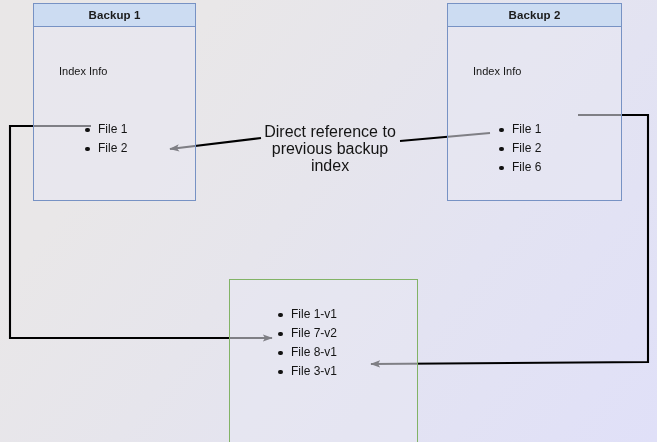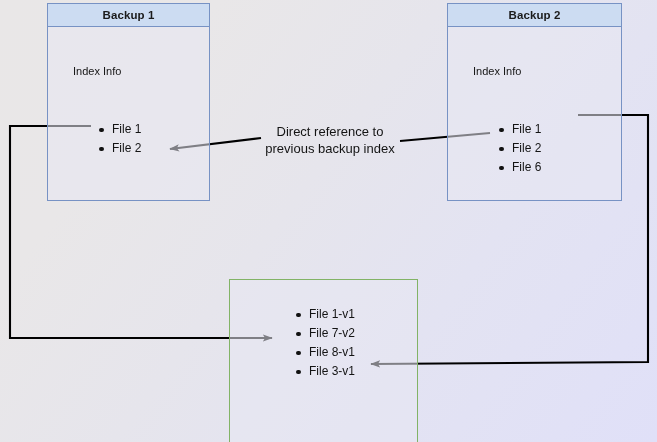--- a/index.html
+++ b/index.html
@@ -93,21 +93,21 @@
     left: 2px;
     top: 7.5px;
     width: 4.5px;
     height: 4.5px;
     border-radius: 50%;
     background: #111111;
   }
 
   .edge-label {
     position: absolute;
-    font-size: 13px;
+    font-size: 16px;
     line-height: 17px;
     color: #141414;
     text-align: center;
     white-space: pre-line;
   }
 </style>
 </head>
 <body>
 
 <div id="canvas">
@@ -126,21 +126,21 @@
     <g>
       <path d="M 578,115 L 648,115 L 648,362 L 371,364" fill="none" stroke="#000000" stroke-width="2.1" stroke-linejoin="miter" marker-end="url(#arrowhead)"></path>
     </g>
 
     <g>
       <path d="M 490,133 L 400,141" fill="none" stroke="#000000" stroke-width="2.1"></path>
       <path d="M 261,138 L 170,149" fill="none" stroke="#000000" stroke-width="2.1" marker-end="url(#arrowhead)"></path>
     </g>
   </svg>
 
-  <div class="node node-blue" style="left:47px; top:3px; width:163px; height:198px;">
+  <div class="node node-blue" style="left:33px; top:3px; width:163px; height:198px;">
     <div class="node-header">Backup 1</div>
     <div class="node-body">
       <div class="index-label" style="left:25px; top:38px;">Index Info</div>
       <ul class="item-list" style="left:49px; top:93px;">
         <li>File 1</li>
         <li>File 2</li>
       </ul>
     </div>
   </div>
 
@@ -151,21 +151,21 @@
       <ul class="item-list" style="left:49px; top:93px;">
         <li>File 1</li>
         <li>File 2</li>
         <li>File 6</li>
       </ul>
     </div>
   </div>
 
   <div class="node node-green" style="left:229px; top:279px; width:189px; height:166px;">
     <div class="node-body">
-      <ul class="item-list" style="left:64px; top:25px;">
+      <ul class="item-list" style="left:46px; top:25px;">
         <li>File 1-v1</li>
         <li>File 7-v2</li>
         <li>File 8-v1</li>
         <li>File 3-v1</li>
       </ul>
     </div>
   </div>
 
   <div class="edge-label" style="left:252px; top:123px; width:156px;">Direct reference to
 previous backup index</div>

